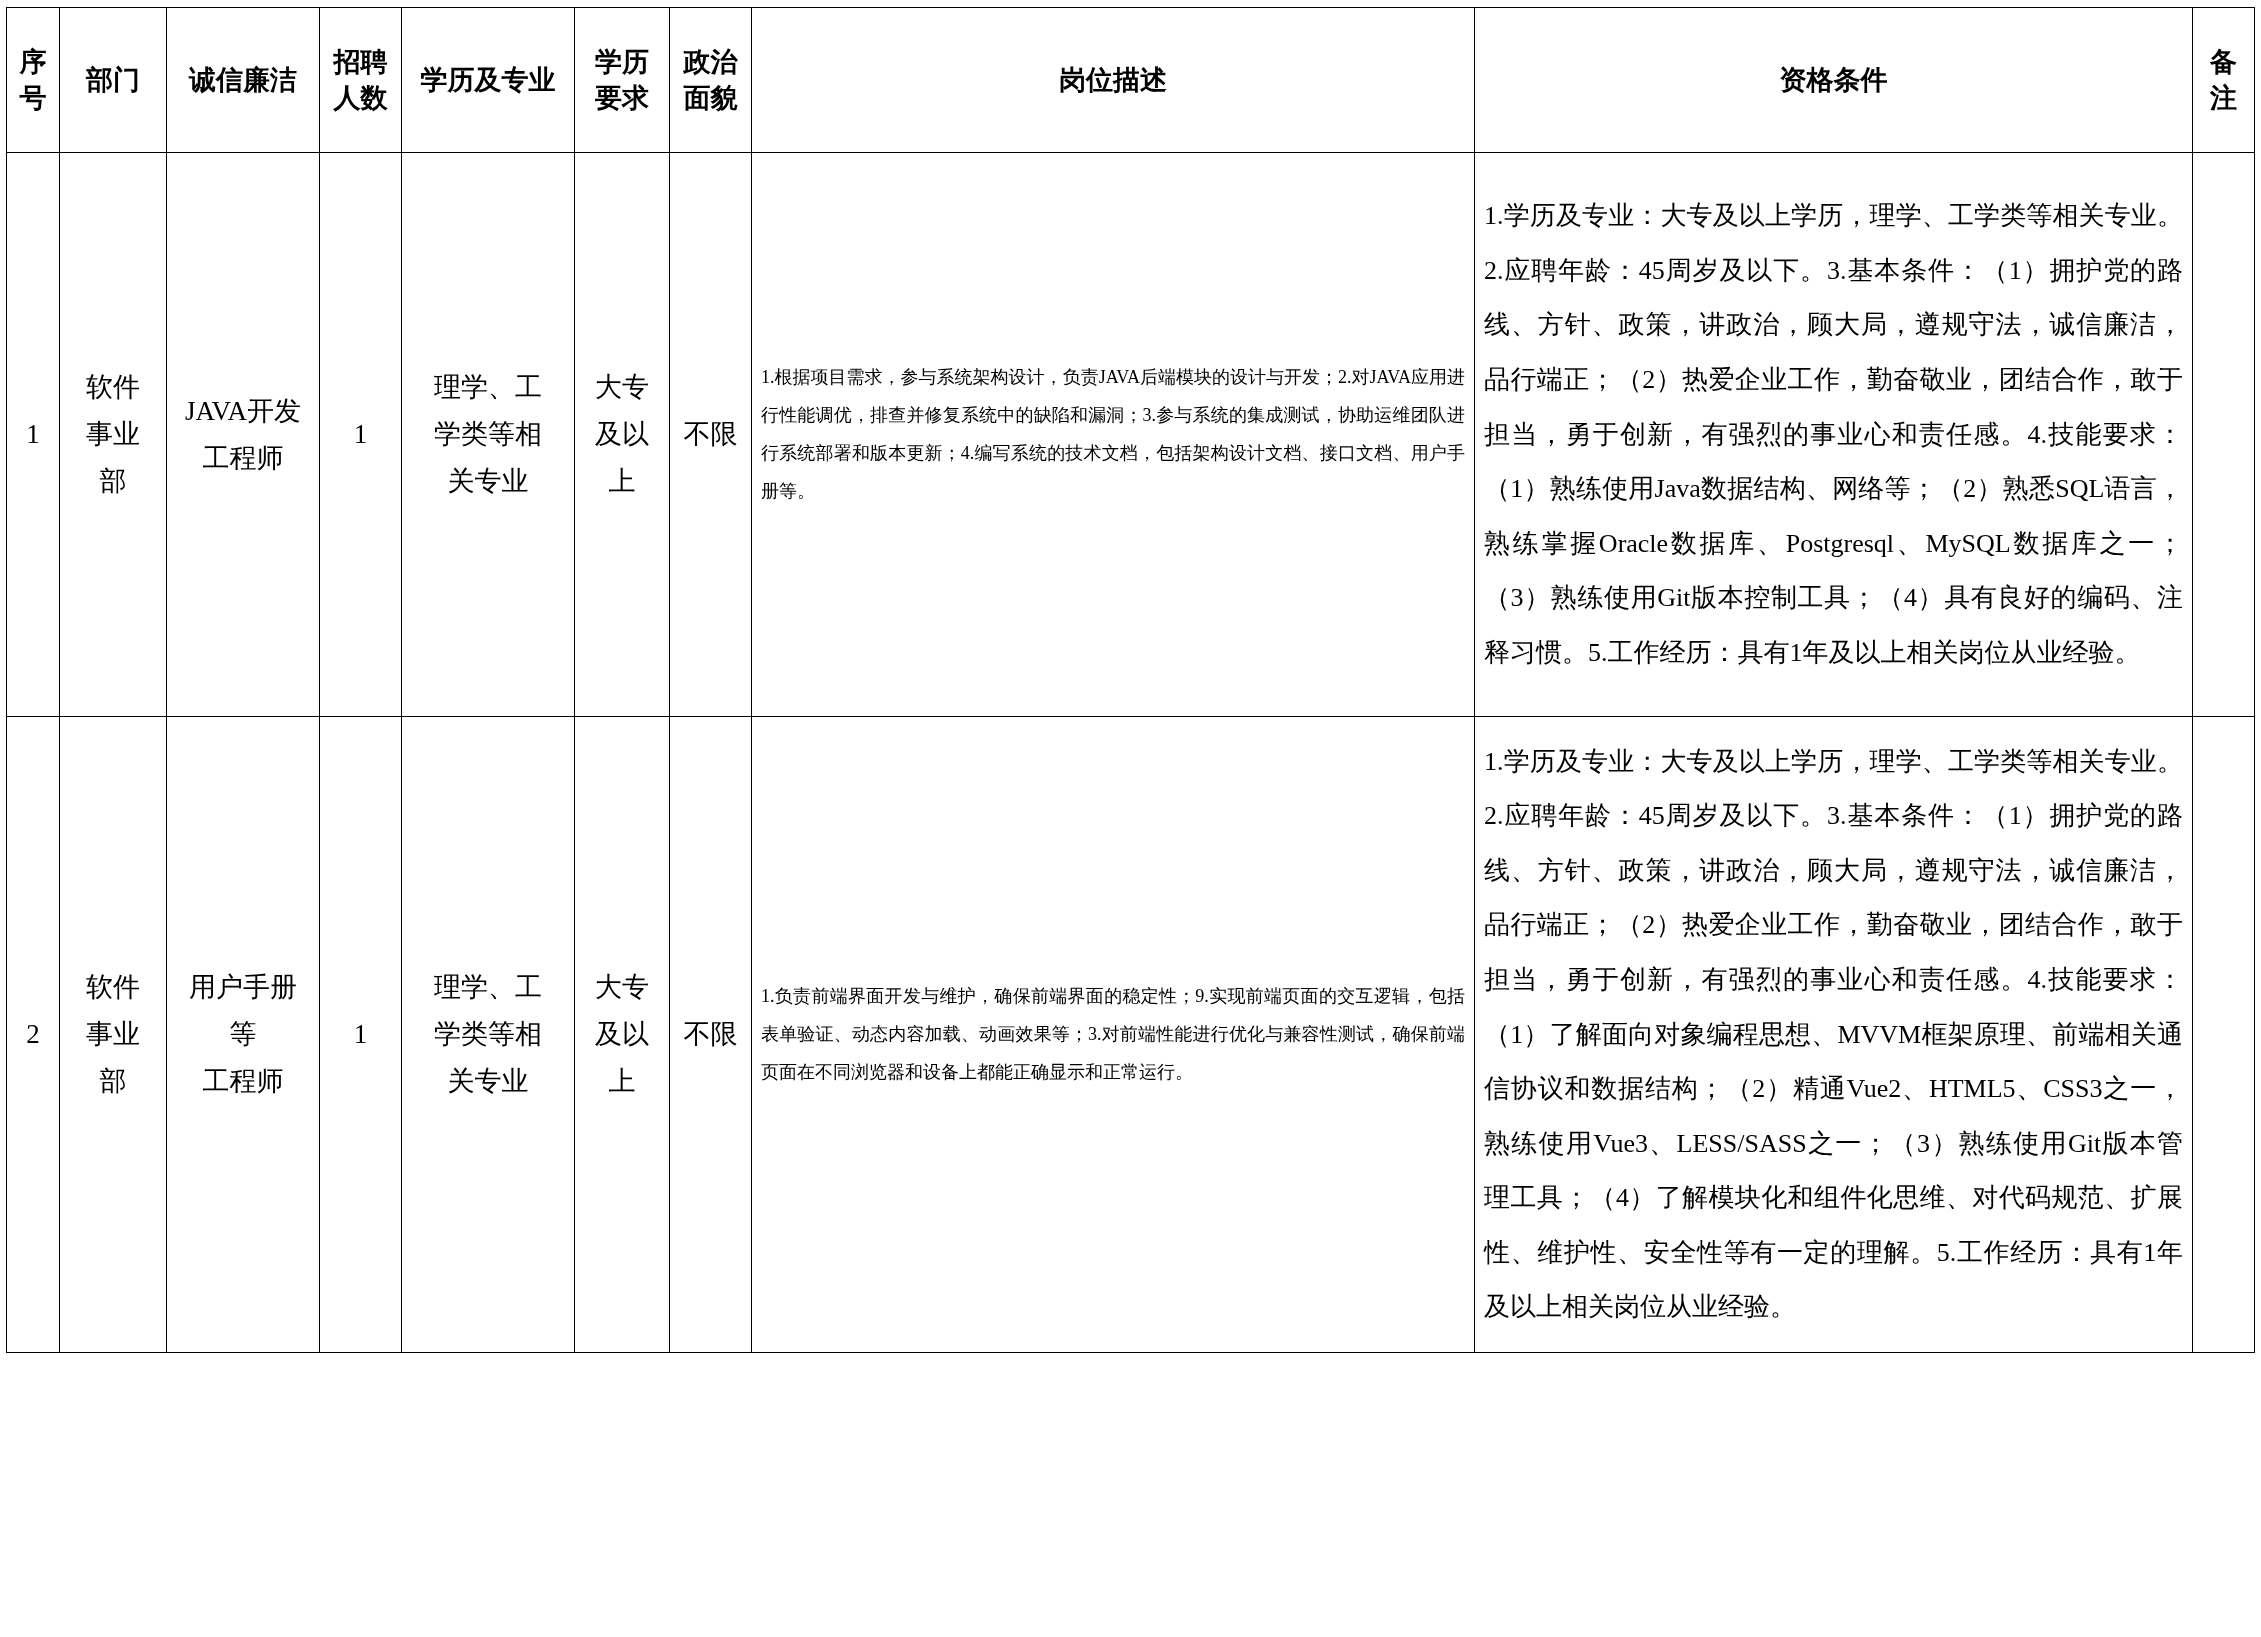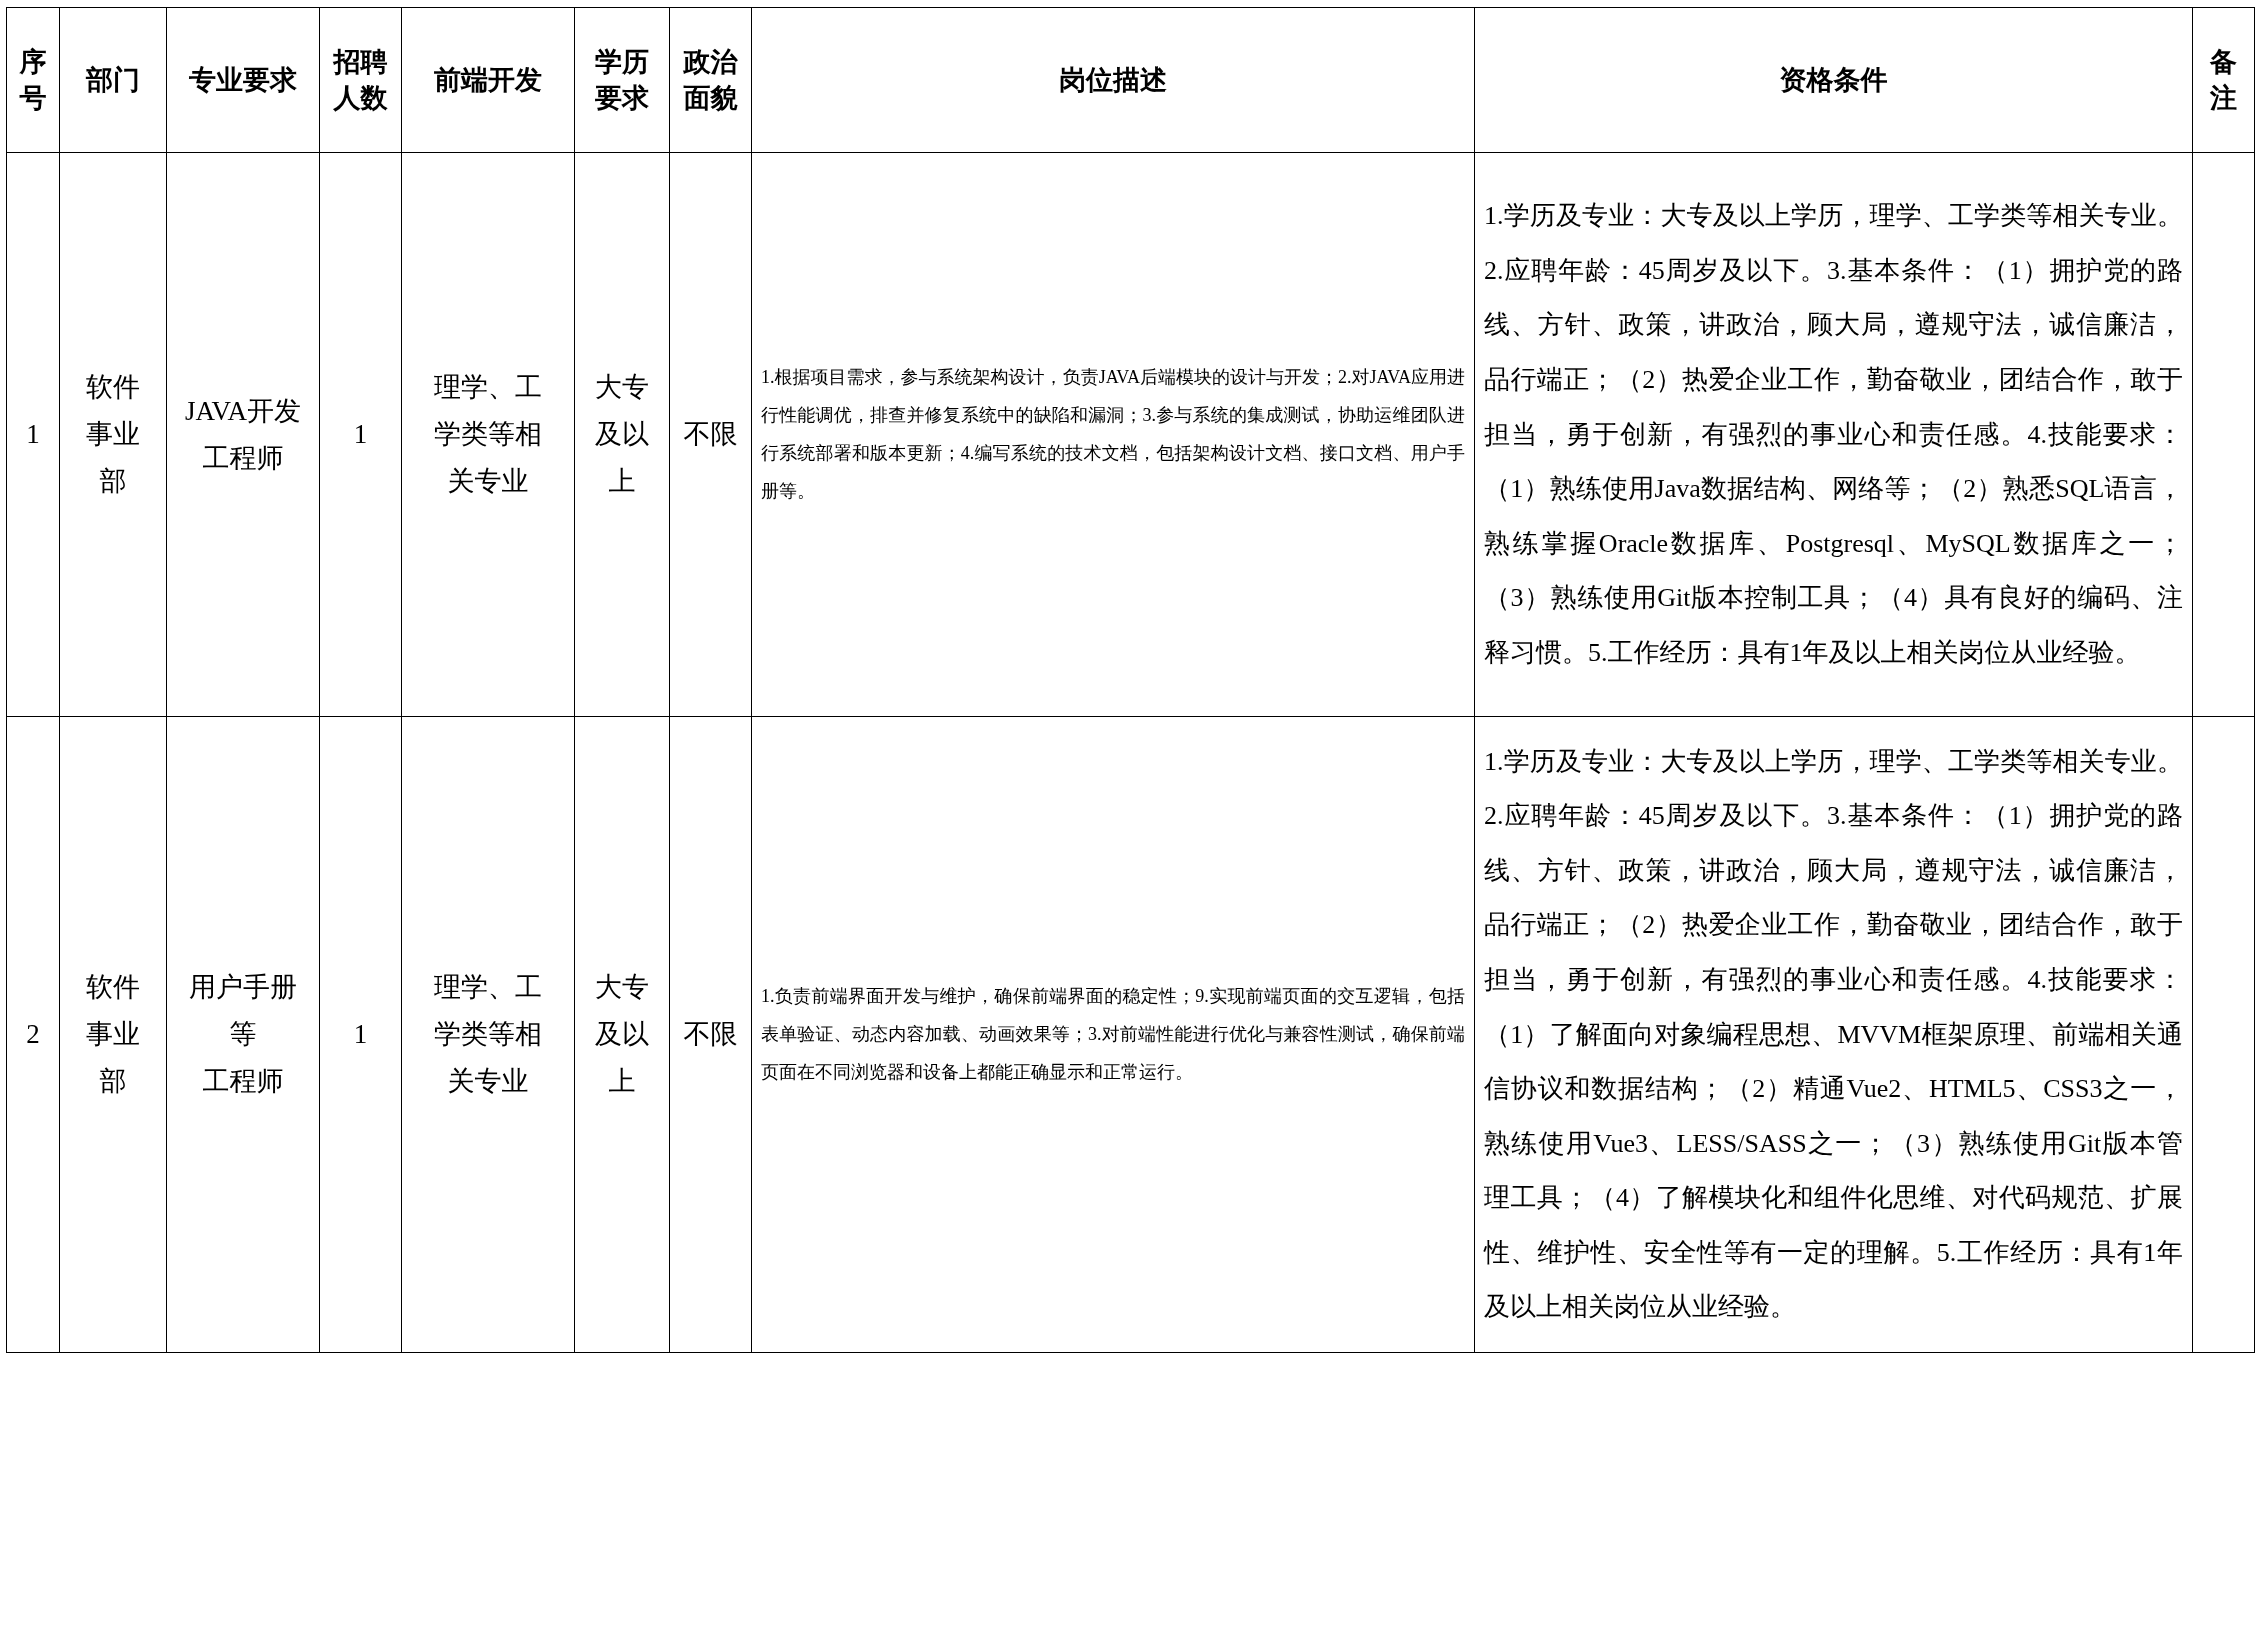--- a/index.html
+++ b/index.html
@@ -102,26 +102,26 @@
       <col class="col-qual">
       <col class="col-remark">
     </colgroup>
     <thead>
       <tr>
         <th class="vertical-head">
           <span>序</span>
           <span>号</span>
         </th>
         <th>部门</th>
-        <th>专业要求</th>
+        <th>诚信廉洁</th>
         <th class="vertical-head">
           <span>招聘</span>
           <span>人数</span>
         </th>
-        <th>前端开发</th>
+        <th>学历及专业</th>
         <th class="vertical-head">
           <span>学历</span>
           <span>要求</span>
         </th>
         <th class="vertical-head">
           <span>政治</span>
           <span>面貌</span>
         </th>
         <th>岗位描述</th>
         <th>资格条件</th>

